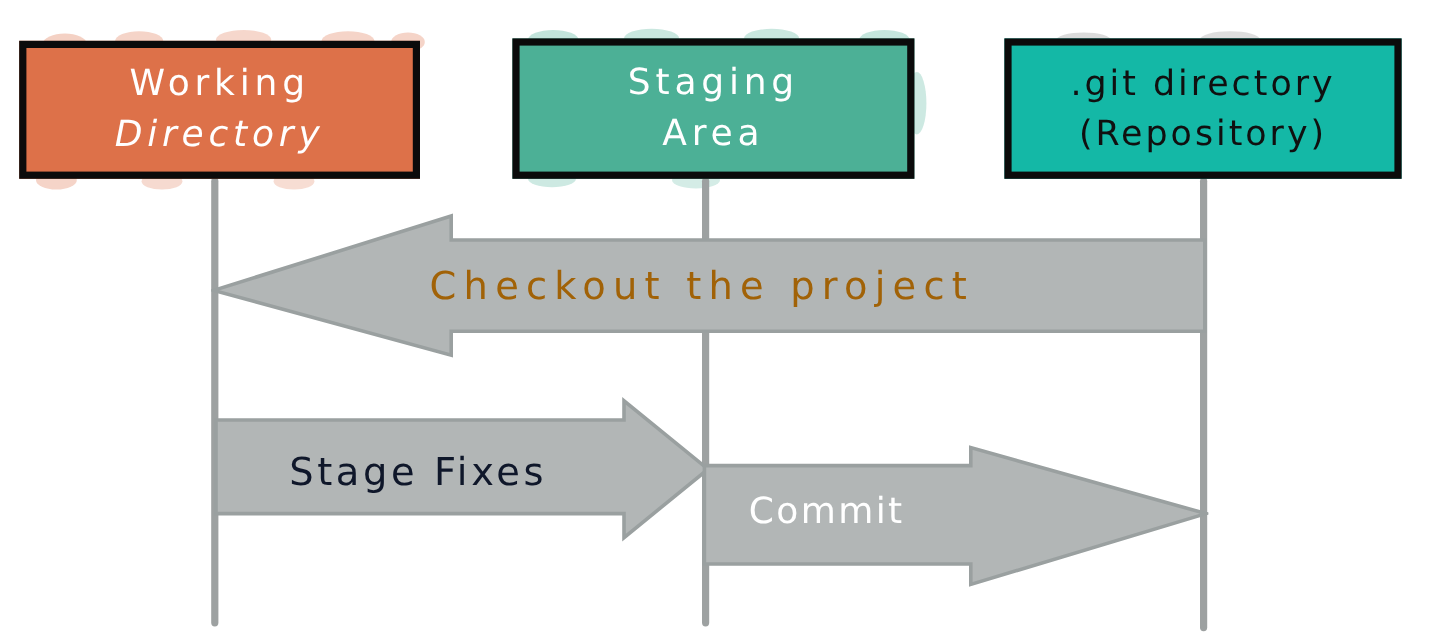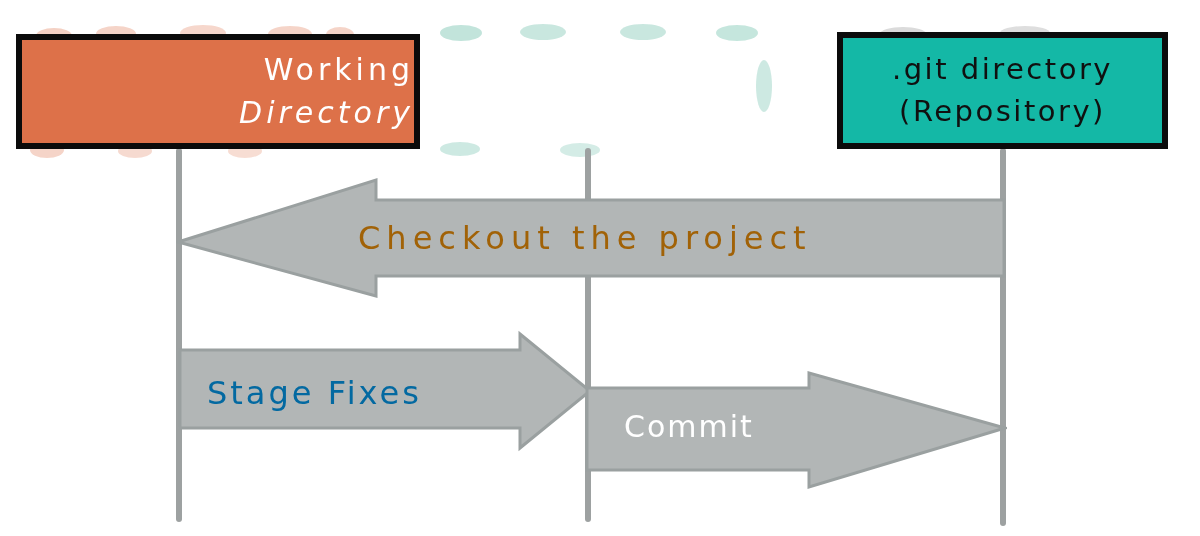--- a/index.html
+++ b/index.html
@@ -32,23 +32,22 @@
     font-size: 29px;
     line-height: 1.42;
     letter-spacing: 3.5px;
     text-align: center;
     white-space: nowrap;
   }
   .node-label.light { color: #ffffff; }
   .node-label.dark  { color: #101010; }
 
   #box-working {
-    left: 16px;  top: 34px;  width: 404px; height: 115px;
+    left: 16px;  top: 34px;  width: 334px; height: 115px;
     background: #DD7149;
-    align-items: flex-end;
   }
   #box-staging {
     left: 427px; top: 32px;  width: 335px; height: 117px;
     background: #4CB096;
   }
   #box-repo {
     left: 837px; top: 32px;  width: 331px; height: 117px;
     background: #D4D4D4;
   }
   #box-working .node-label { font-size: 30px; letter-spacing: 4px; }
@@ -138,27 +137,31 @@
 
   <svg class="arrow-svg" style="left:178px; top:330px;" width="414" height="122" viewBox="0 0 414 122">
     <polygon class="arrow-body" points="2,20 342,20 342,4 412,61 342,118 342,98 2,98" style="fill: rgb(178, 182, 182); stroke: rgb(154, 160, 160);"></polygon>
   </svg>
 
   <svg class="arrow-svg" style="left:585px; top:370px;" width="422" height="122" viewBox="0 0 422 122">
     <polygon class="arrow-body" points="2,18 224,18 224,3 420,58 224,117 224,100 2,100" style="fill: rgb(178, 182, 182); stroke: rgb(154, 160, 160);"></polygon>
   </svg>
 
   <div class="arrow-label" id="label-checkout" style="color: #a16207;">Checkout  the  project</div>
-  <div class="arrow-label" id="label-stage" style="color: #0369a1;">Stage Fixes</div>
+  <div class="arrow-label" id="label-stage" style="color: #0f172a; margin-left: 34px;">Stage Fixes</div>
   <div class="arrow-label" id="label-commit" style="color: rgb(255, 255, 255);">Commit</div>
 
   <div class="node-box" id="box-working" style="background: rgb(221, 113, 73); border-color: rgb(11, 11, 11);">
     <div class="node-label light" style="color: rgb(255, 255, 255);">Working</div>
     <div class="node-label light" style="color: rgb(255, 255, 255); font-style: italic;">Directory</div>
   </div>
 
+  <div class="node-box" id="box-staging" style="background: rgb(76, 176, 150); border-color: rgb(11, 11, 11);">
+    <div class="node-label light" style="color: rgb(255, 255, 255);">Staging</div>
+    <div class="node-label light" style="color: rgb(255, 255, 255);">Area</div>
+  </div>
 
   <div class="node-box" id="box-repo" style="background: #14b8a6; border-color: rgb(11, 11, 11);">
     <div class="node-label dark" style="color: rgb(16, 16, 16);">.git directory</div>
     <div class="node-label dark" style="color: rgb(16, 16, 16);">(Repository)</div>
   </div>
 
 </div>
 
 </body></html>

